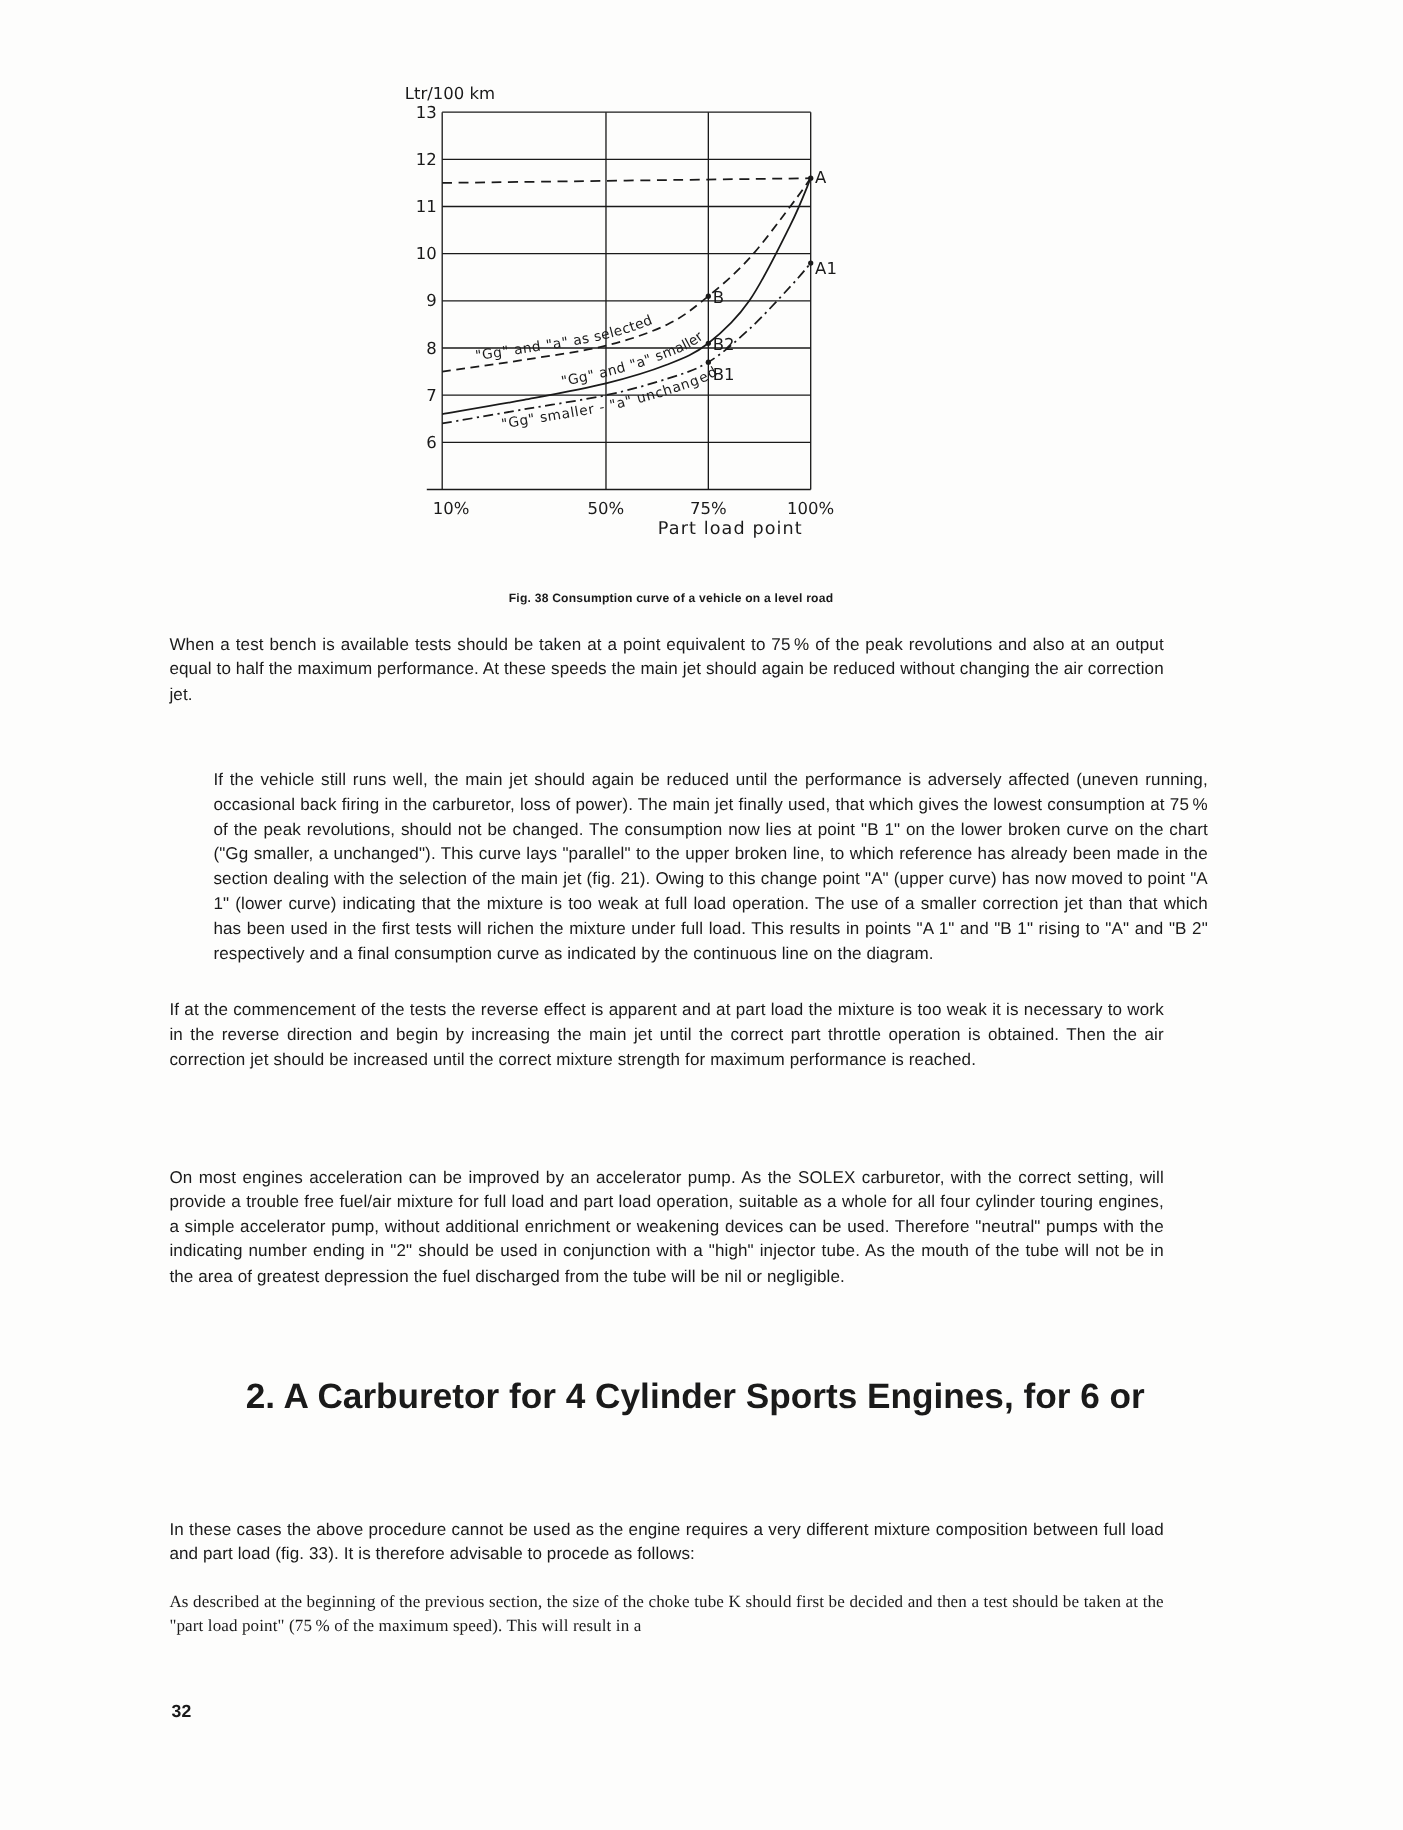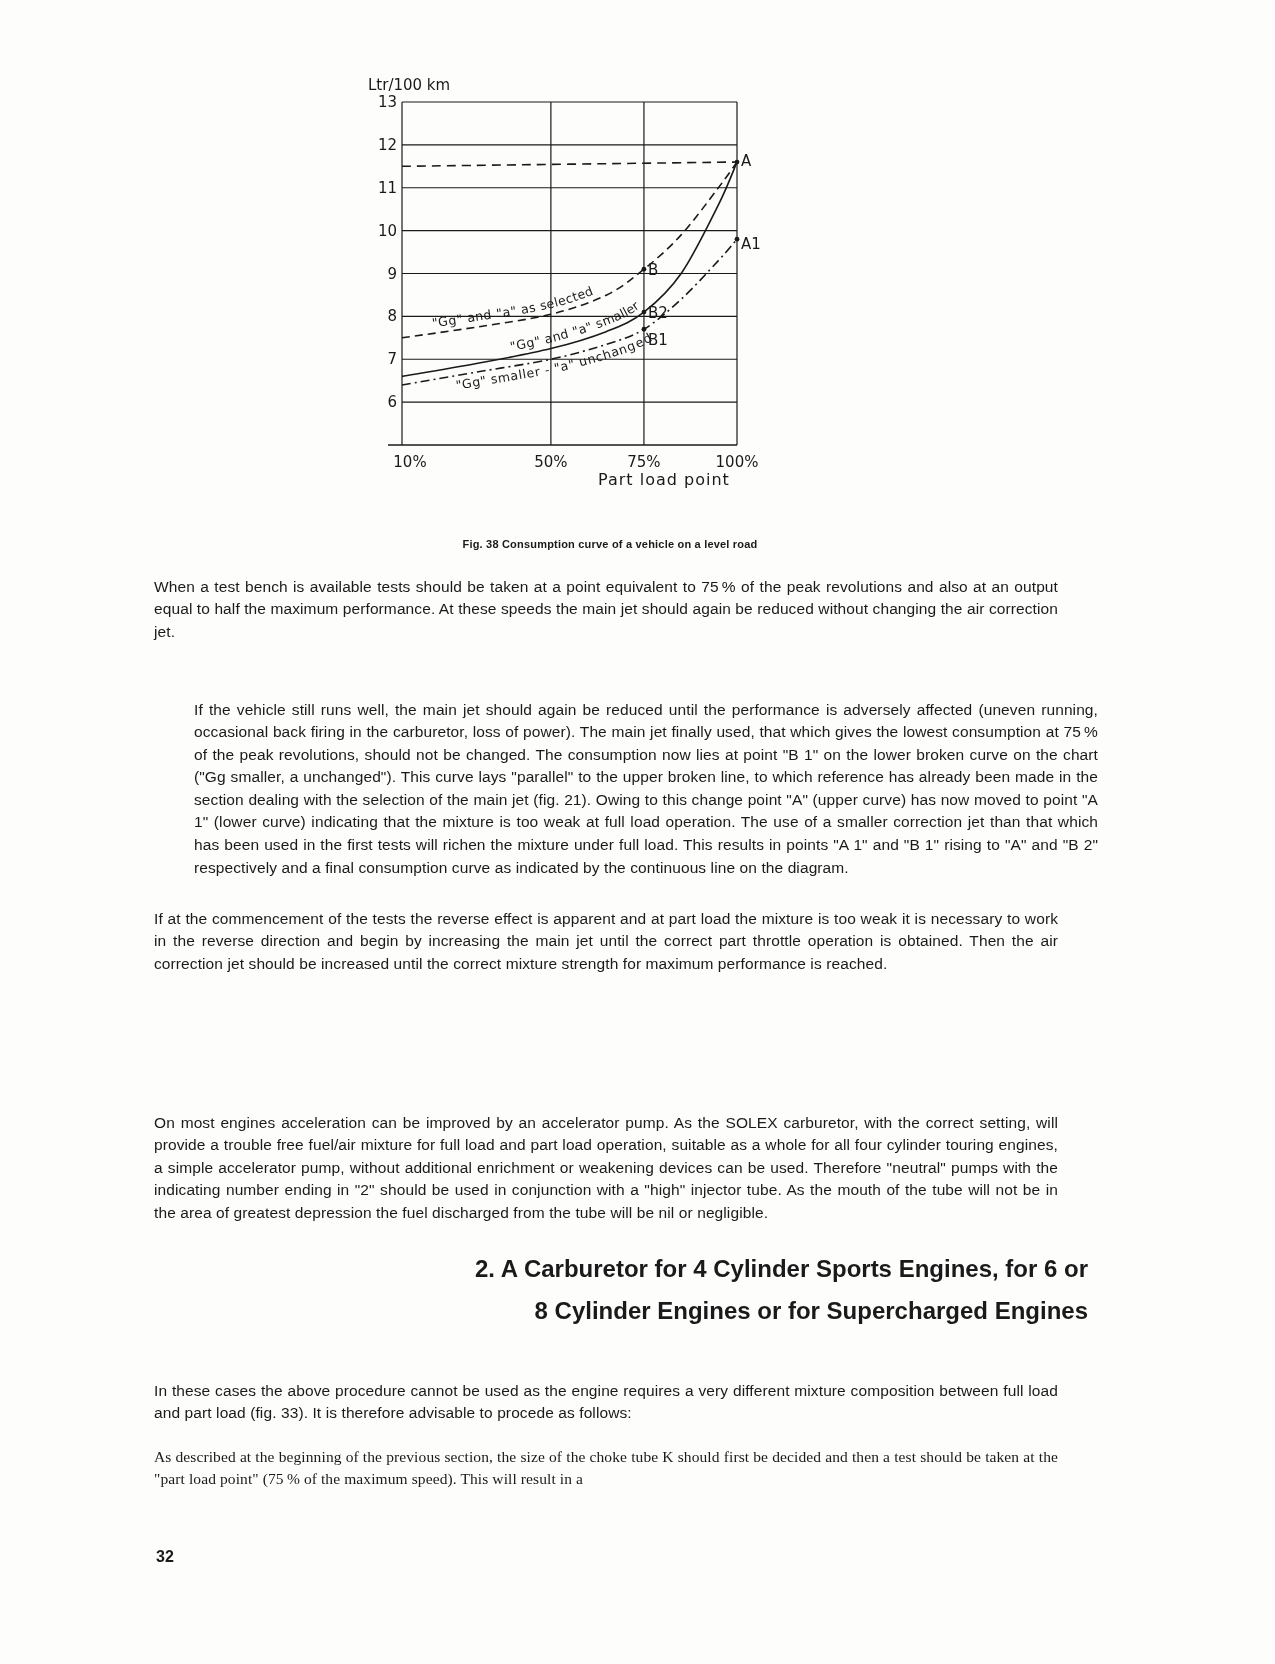--- a/index.html
+++ b/index.html
@@ -23,25 +23,25 @@
   }
   .para {
     position: absolute; left: 154px; width: 904px;
     font-size: 15.5px; line-height: 22.6px;
     text-align: justify;
     letter-spacing: 0.1px;
   }
   #p1 { top: 560px; }
   #p2 { top: 683px; margin-left: 40px; }
   #p3 { top: 892px; }
-  #p4 { top: 1096px; }
+  #p4 { top: 1044px; }
   .section-heading {
-    position: absolute; left: 208px; width: 880px; top: 1248px;
-    text-align: right;
-    font-size: 24px; line-height: 42px; font-weight: bold;
+    position: absolute; left: 192px; width: 880px; top: 1248px;
+    text-align: center;
+    font-size: 32px; line-height: 42px; font-weight: bold;
   }
   #p5 { top: 1364px; }
   #p6 { top: 1430px; font-family: Liberation Serif, serif; }
   .page-number {
     position: absolute; left: 156px; top: 1548px;
     font-size: 16px; font-weight: bold;
   }
 </style>
 </head>
 <body>
@@ -97,19 +97,18 @@
 
 <div class="fig-caption">Fig. 38  Consumption curve of a vehicle on a level road</div>
 
 <p class="para" id="p1">When a test bench is available tests should be taken at a point equivalent to 75 % of the peak revolutions and also at an output equal to half the maximum performance. At these speeds the main jet should again be reduced without changing the air correction jet.</p>
 <p class="para" id="p2">If the vehicle still runs well, the main jet should again be reduced until the performance is adversely affected (uneven running, occasional back firing in the carburetor, loss of power). The main jet finally used, that which gives the lowest consumption at 75 % of the peak revolutions, should not be changed. The consumption now lies at point "B 1" on the lower broken curve on the chart ("Gg smaller, a unchanged"). This curve lays "parallel" to the upper broken line, to which reference has already been made in the section dealing with the selection of the main jet (fig. 21). Owing to this change point "A" (upper curve) has now moved to point "A 1" (lower curve) indicating that the mixture is too weak at full load operation. The use of a smaller correction jet than that which has been used in the first tests will richen the mixture under full load. This results in points "A 1" and "B 1" rising to "A" and "B 2" respectively and a final consumption curve as indicated by the continuous line on the diagram.</p>
 <p class="para" id="p3">If at the commencement of the tests the reverse effect is apparent and at part load the mixture is too weak it is necessary to work in the reverse direction and begin by increasing the main jet until the correct part throttle operation is obtained. Then the air correction jet should be increased until the correct mixture strength for maximum performance is reached.</p>
 <p class="para" id="p4">On most engines acceleration can be improved by an accelerator pump. As the SOLEX carburetor, with the correct setting, will provide a trouble free fuel/air mixture for full load and part load operation, suitable as a whole for all four cylinder touring engines, a simple accelerator pump, without additional enrichment or weakening devices can be used. Therefore "neutral" pumps with the indicating number ending in "2" should be used in conjunction with a "high" injector tube. As the mouth of the tube will not be in the area of greatest depression the fuel discharged from the tube will be nil or negligible.</p>
 
 <div class="section-heading">
   <div>2. A Carburetor for 4 Cylinder Sports Engines, for 6 or</div>
-  <div>8 Cylinder Engines or for Supercharged Engines</div>
 </div>
 
 <p class="para" id="p5">In these cases the above procedure cannot be used as the engine requires a very different mixture composition between full load and part load (fig. 33). It is therefore advisable to procede as follows:</p>
 <p class="para" id="p6">As described at the beginning of the previous section, the size of the choke tube K should first be decided and then a test should be taken at the "part load point" (75 % of the maximum speed). This will result in a</p>
 
 <div class="page-number">32</div>
 
 </body></html>

